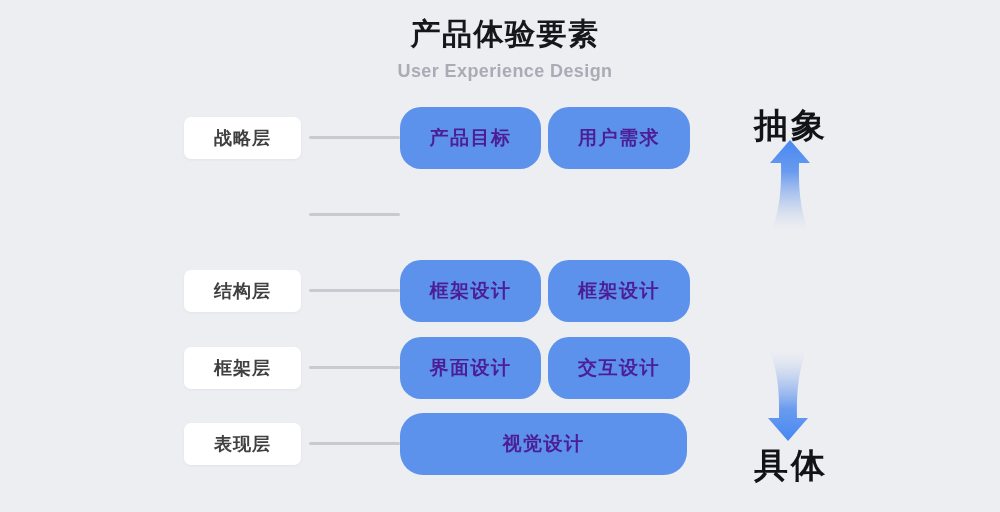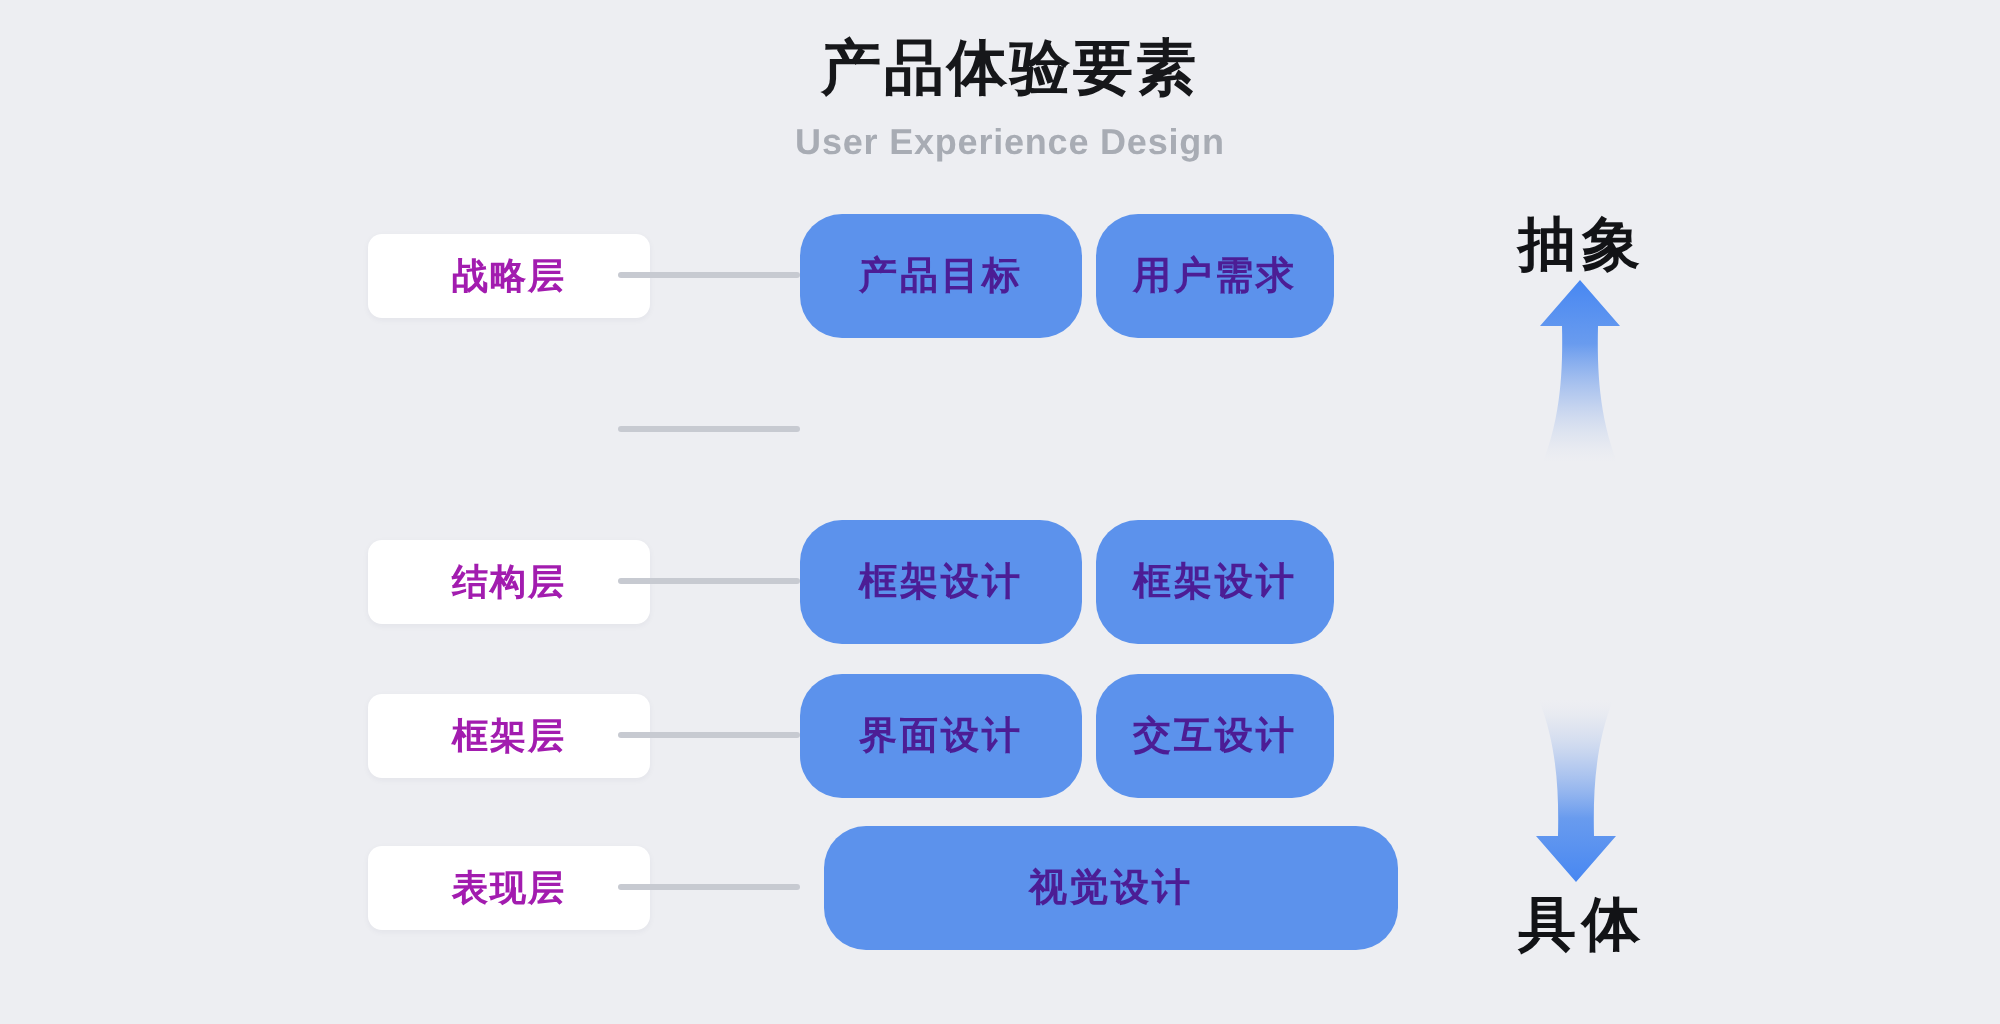--- a/index.html
+++ b/index.html
@@ -19,43 +19,43 @@
     margin-top:6px;font-size:18px;font-weight:700;color:#A8ACB4;letter-spacing:0.4px;
   }
   
   .row{position:absolute;left:184px;width:503px;height:62px;}
   .row-0{top:107px;}
   .row-1{top:184px;}
   .row-2{top:260px;}
   .row-3{top:337px;}
   .row-4{top:413px;}
   .layer-card{
-    position:absolute;left:0;top:10px;width:141px;height:42px;
+    position:absolute;left:0;top:10px;width:117px;height:42px;
     background:#FFFFFF;border-radius:7px;
     display:flex;align-items:center;justify-content:center;
-    font-size:18px;font-weight:700;color:#a21caf;letter-spacing:1px;
+    font-size:18px;font-weight:700;color:#404040;letter-spacing:1px;
     box-shadow:0 1px 3px rgba(30,40,70,0.05);
   }
   .connector{
     position:absolute;left:125px;top:29px;width:91px;height:3px;
     background:#C7CAD1;border-radius:2px;
   }
   .cells{position:absolute;left:216px;top:0;width:287px;height:62px;}
   .cell{
     position:absolute;top:0;height:62px;background:#5C92EC;border-radius:21px;
     display:flex;align-items:center;justify-content:center;
     color:#4c1d95;font-size:19px;font-weight:700;letter-spacing:1.5px;
   }
   .cell-a{left:0;width:141px;}
-  .cell-b{left:148px;width:119px;}
-  .cell-wide{left:12px;width:287px;}
+  .cell-b{left:148px;width:142px;}
+  .cell-wide{left:0;width:287px;border-radius:23px;}
   
   .scale-label{
     position:absolute;width:84px;text-align:center;
-    font-size:29px;font-weight:700;color:#121316;letter-spacing:3px;
+    font-size:34px;font-weight:700;color:#121316;letter-spacing:3px;
   }
   .scale-label-top{left:749px;top:103px;}
   .scale-label-bottom{left:749px;top:443px;}
   .arrow{position:absolute;}
   .arrow-up{left:768px;top:140px;}
   .arrow-down{left:766px;top:344px;}
 </style>
 </head>
 <body>
 

